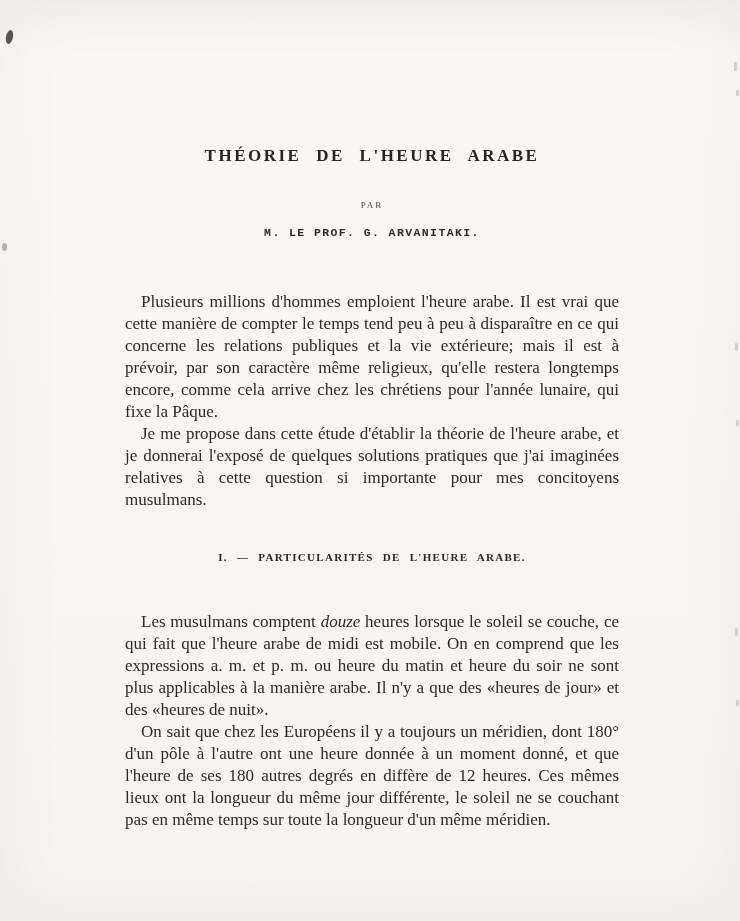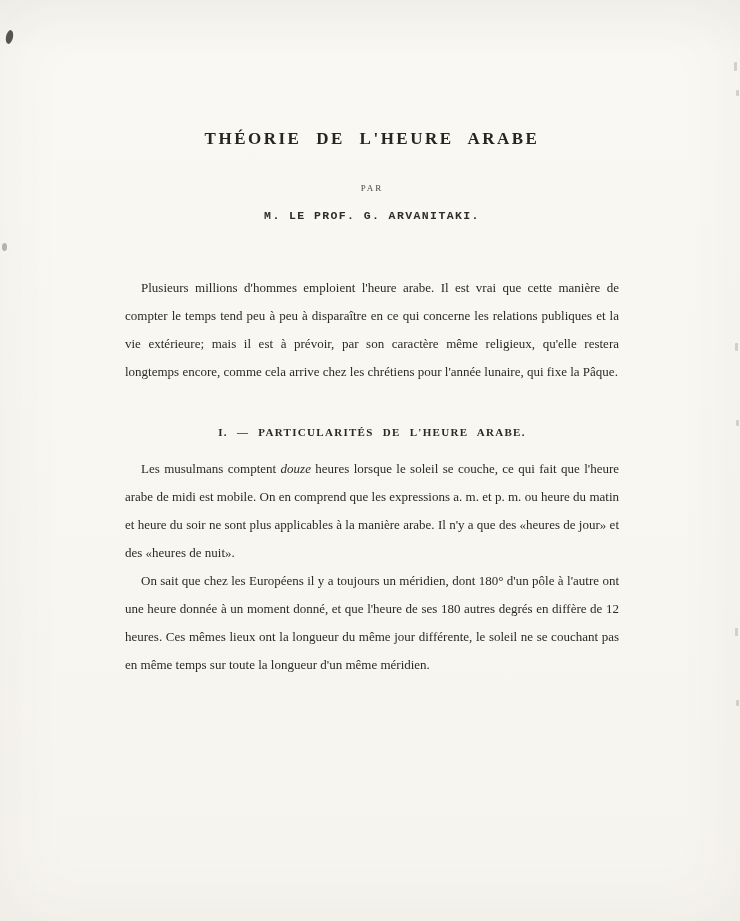--- a/index.html
+++ b/index.html
@@ -13,21 +13,21 @@
     position: relative;
     width: 740px;
     height: 921px;
     background: linear-gradient(180deg, #f5f3ee 0%, #faf8f3 6%, #f8f6f1 60%, #f6f4ee 100%);
     box-shadow: inset 0 0 70px rgba(90,80,60,0.06);
     color: #2b2a28;
   }
   .content {
     position: absolute;
     left: 125px;
-    top: 129px;
+    top: 146px;
     width: 494px;
   }
   .doc-title {
     margin: 0;
     text-align: center;
     font-size: 17px;
     font-weight: bold;
     letter-spacing: 2.5px;
     word-spacing: 8px;
     color: #262523;
@@ -43,37 +43,37 @@
     margin: 16px 0 0 0;
     text-align: center;
     font-size: 11.5px;
     font-weight: bold;
     letter-spacing: 1.4px;
     color: #2e2d2a;
     font-family: Liberation Mono, monospace;
   }
   p.body-par {
     margin: 0;
-    font-size: 13px;
-    line-height: 28px;
+    font-size: 17px;
+    line-height: 22px;
     text-align: justify;
     text-indent: 16px;
     color: #2b2a28;
   }
   p.first-par { margin-top: 52px; }
   .section-heading {
     margin: 40px 0 0 0;
     text-align: center;
     font-size: 11px;
     font-weight: bold;
     letter-spacing: 1.3px;
     word-spacing: 5px;
     color: #2a2927;
   }
-  p.after-heading { margin-top: 17px; }
+  p.after-heading { margin-top: 48px; }
   .it { font-style: italic; }
   
   .speck {
     position: absolute;
     background: #3a3a37;
     border-radius: 50%;
   }
   .speck-blob {
     left: 6px; top: 30px; width: 7px; height: 14px;
     opacity: 0.85; transform: rotate(12deg);
@@ -113,20 +113,21 @@
   <div class="content">
 
     <h1 class="doc-title">THÉORIE DE L'HEURE ARABE</h1>
 
     <div class="byline-par">PAR</div>
 
     <div class="author-line">M. LE PROF. G. ARVANITAKI.</div>
 
     <p class="body-par first-par">Plusieurs millions d'hommes emploient l'heure arabe. Il est vrai que cette manière de compter le temps tend peu à peu à disparaître en ce qui concerne les relations publiques et la vie extérieure; mais il est à prévoir, par son caractère même religieux, qu'elle restera longtemps encore, comme cela arrive chez les chrétiens pour l'année lunaire, qui fixe la Pâque.</p>
 
+    <p class="body-par">Je me propose dans cette étude d'établir la théorie de l'heure arabe, et je donnerai l'exposé de quelques solutions pratiques que j'ai imaginées relatives à cette question si importante pour mes concitoyens musulmans.</p>
 
     <h2 class="section-heading">I. — PARTICULARITÉS DE L'HEURE ARABE.</h2>
 
     <p class="body-par after-heading"><span>Les musulmans comptent </span><span class="it">douze</span><span> heures lorsque le soleil se couche, ce qui fait que l'heure arabe de midi est mobile. On en comprend que les expressions a. m. et p. m. ou heure du matin et heure du soir ne sont plus applicables à la manière arabe. Il n'y a que des «heures de jour» et des «heures de nuit».</span></p>
 
     <p class="body-par">On sait que chez les Européens il y a toujours un méridien, dont 180° d'un pôle à l'autre ont une heure donnée à un moment donné, et que l'heure de ses 180 autres degrés en diffère de 12 heures. Ces mêmes lieux ont la longueur du même jour différente, le soleil ne se couchant pas en même temps sur toute la longueur d'un même méridien.</p>
 
 
 
   </div>

